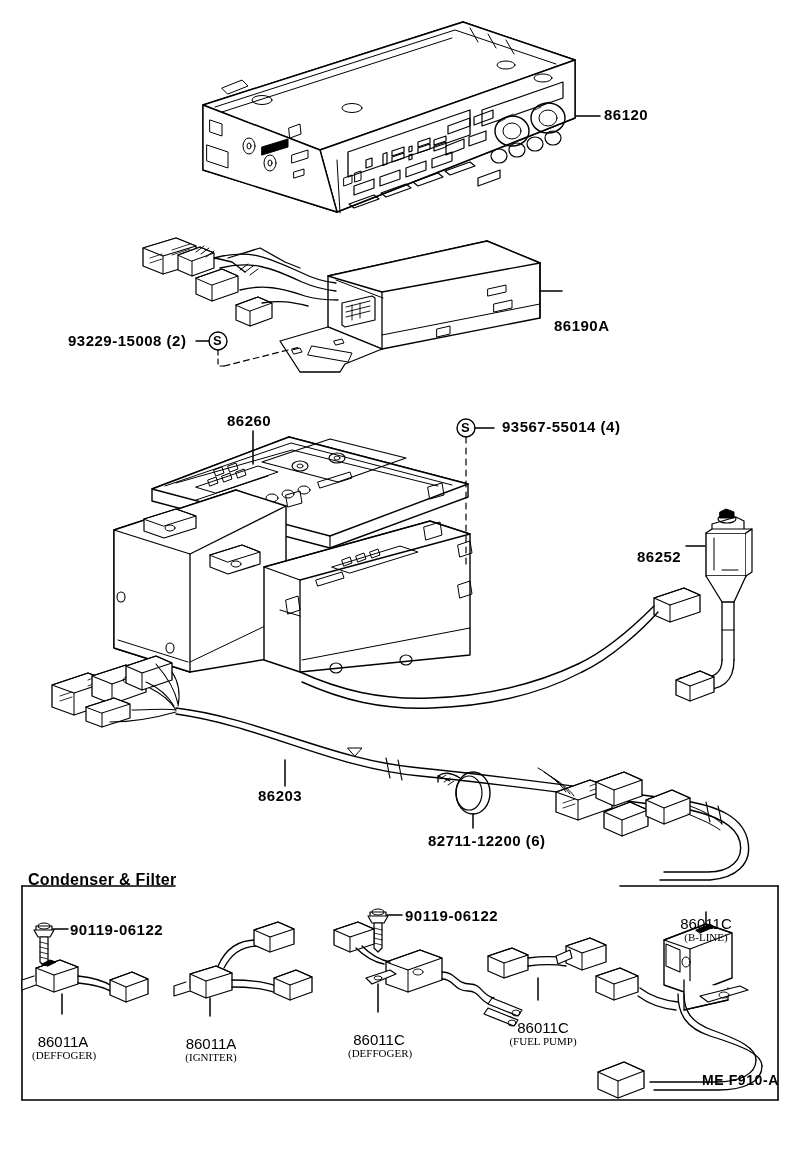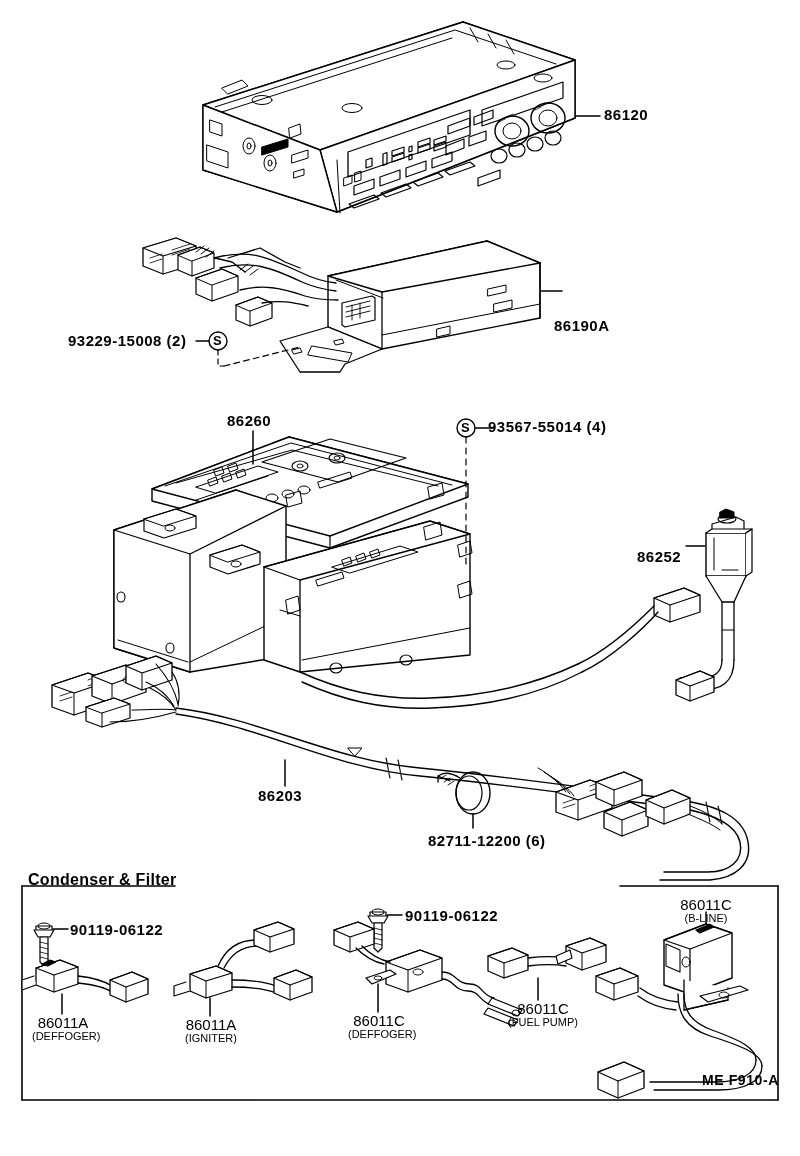--- a/index.html
+++ b/index.html
@@ -34,22 +34,22 @@
     font-weight: bold;
     white-space: nowrap;
     letter-spacing: 0.5px;
     color: #000;
   }
   .lbl-main { font-size: 15px; }
   .lbl-sub  { font-size: 11px; letter-spacing: 0px; }
   .lbl-grp  { font-size: 16px; font-weight: bold; letter-spacing: 0.3px; }
   .lbl-code { font-size: 14px; font-weight: bold; letter-spacing: 0.6px; }
   .stack { position: absolute; text-align: center; }
-  .stack .lbl-main { position: static; display: block; }
-  .stack .lbl-sub  { position: static; display: block; margin-top: -1px; }
+  .stack .lbl-main { position: static; display: block; margin-top: 19px; }
+  .stack .lbl-sub  { position: static; display: block; margin-top: -1px; font-family: Liberation Serif, serif; }
 </style>
 </head>
 <body>
 
 <div id="sheet">
 
   <svg class="art" viewBox="0 0 800 1156" xmlns="http://www.w3.org/2000/svg">
     <g fill="none" stroke="#000" stroke-width="1.4" stroke-linejoin="round" stroke-linecap="round">
 
       <g>
@@ -527,21 +527,21 @@
   </svg>
 
   <div class="lbl lbl-main" style="left:604px; top:106px;">86120</div>
 
   <div class="lbl lbl-main" style="left:554px; top:281px;margin-top:36px;">86190A</div>
 
   <div class="lbl lbl-main" style="left:68px; top:332px;">93229-15008 (2)</div>
 
   <div class="lbl lbl-main" style="left:227px; top:412px;">86260</div>
 
-  <div class="lbl lbl-main" style="left:488px; top:418px;">93567-55014 (4)</div>
+  <div class="lbl lbl-main" style="left:502px; top:418px;">93567-55014 (4)</div>
 
   <div class="lbl lbl-main" style="left:637px; top:536px;margin-top:12px;">86252</div>
 
   <div class="lbl lbl-main" style="left:258px; top:787px;">86203</div>
 
   <div class="lbl lbl-main" style="left:422px; top:832px;margin-left:6px;">82711-12200 (6)</div>
 
   <div class="lbl lbl-grp" style="left:28px; top:871px;">Condenser &amp; Filter</div>
 
   <div class="lbl lbl-main" style="left:70px; top:921px;">90119-06122</div>

